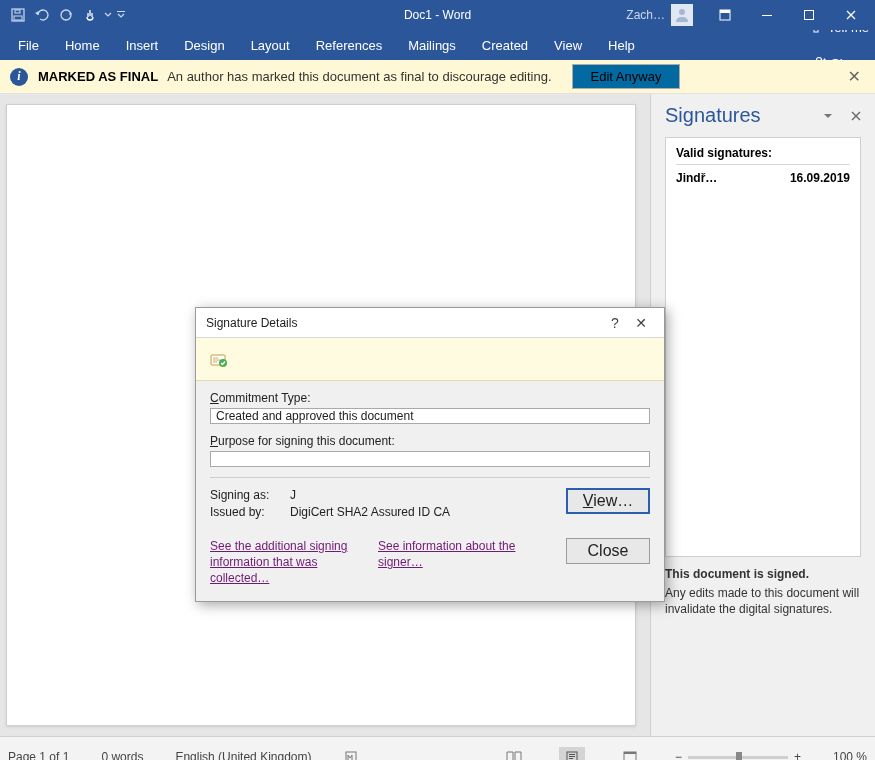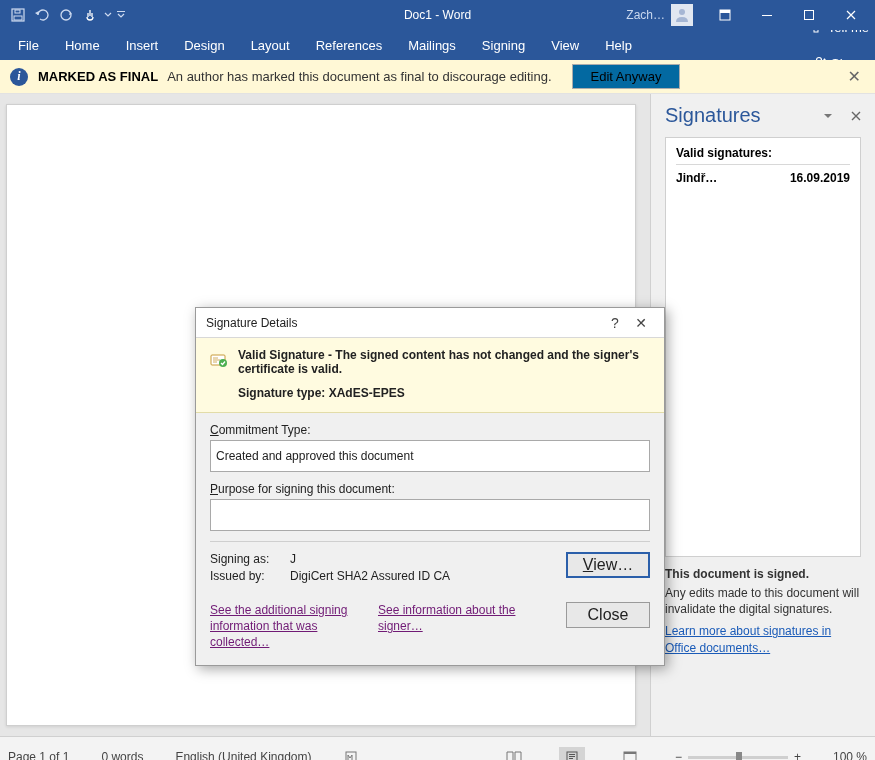--- a/index.html
+++ b/index.html
@@ -62,21 +62,21 @@
 .dlg-title { height:30px; display:flex; align-items:center; padding:0 10px; border-bottom:1px solid #d8d8d8; background:#fff;}
 .dlg-title-text { flex:1; }
 .dlg-title .hicon { width:26px; text-align:center; color:#444; font-size:14px; cursor:default;}
 .dlg-banner { background:#fffbe0; border-bottom:1px solid #e2dca8; padding:10px 14px 12px 14px; display:flex; gap:10px; }
 .dlg-banner .bicon { width:18px; height:18px; margin-top:2px; flex:none; }
 .dlg-banner-text .bold { font-weight:600; }
 .dlg-banner-text .line2 { margin-top:10px; }
 .dlg-body { padding:10px 14px 14px 14px; }
 .field-label { margin-bottom:3px; }
 .field-label .ul { text-decoration:underline; }
-.field-box { border:1px solid #a9a9a9; background:#fff; height:32px; padding:2px 5px; margin-bottom:10px; display:flex; align-items:center;}
+.field-box { border:1px solid #a9a9a9; background:#fff; height:16px; padding:2px 5px; margin-bottom:10px; display:flex; align-items:center;}
 .sign-block { border-top:1px solid #cfcfcf; padding:10px 0 6px 0; display:flex; align-items:flex-start; justify-content:space-between; }
 .sign-rows .srow { display:flex; margin-bottom:3px; }
 .sign-rows .label { width:80px; }
 .redact { display:inline-block; width:110px; height:12px; background:#f0f0f0; vertical-align:middle;}
 .dlg-btn { border:1px solid #9a9a9a; background:#e8e8e8; padding:3px 0; width:84px; text-align:center; font-size:16px; cursor:default;}
 .dlg-btn.primary { border:2px solid #2b5faa; padding:2px 0; }
 .dlg-btn .ul { text-decoration:underline; }
 .dlg-links-row { display:flex; justify-content:space-between; align-items:flex-start; margin-top:10px; }
 .dlg-links { display:flex; gap:18px; }
 .dlg-link { color:#701a75; text-decoration:underline; width:150px; line-height:1.35; cursor:pointer;}
@@ -162,21 +162,21 @@
 </div>
 
 <div class="ribbon">
   <div class="ribbon-tab">File</div>
   <div class="ribbon-tab">Home</div>
   <div class="ribbon-tab">Insert</div>
   <div class="ribbon-tab">Design</div>
   <div class="ribbon-tab">Layout</div>
   <div class="ribbon-tab">References</div>
   <div class="ribbon-tab">Mailings</div>
-  <div class="ribbon-tab">Signing</div>
+  <div class="ribbon-tab">Created</div>
   <div class="ribbon-tab">View</div>
   <div class="ribbon-tab">Help</div>
   <div class="ribbon-spacer"></div>
   <div class="ribbon-right">
     <div class="ribbon-icon">
       <svg width="14" height="14">
           <circle cx="7" cy="5.5" r="4" fill="none" stroke="#fff" stroke-width="1.2"></circle>
           <rect x="5" y="9" width="4" height="3" fill="none" stroke="#fff" stroke-width="1"></rect>
         </svg>
       <span>Tell me</span>
@@ -224,43 +224,38 @@
     <div class="pane-box">
       <div class="section-title">Valid signatures:</div>
       <div class="pane-row">
         <span>Jindř…</span>
         <span>16.09.2019</span>
       </div>
     </div>
     <div class="pane-footer">
       <div class="bold">This document is signed.</div>
       <div class="desc">Any edits made to this document will invalidate the digital signatures.</div>
-      <div class="link">Learn more about signatures in Office documents…</div>
     </div>
   </div>
 
   <div class="dialog">
     <div class="dlg-title">
       <span class="dlg-title-text">Signature Details</span>
       <span class="hicon">?</span>
       <span class="hicon">✕</span>
     </div>
     <div class="dlg-banner">
       <span class="bicon">
           <svg width="18" height="18" viewBox="0 0 18 18">
             <rect x="1" y="5" width="14" height="10" rx="1" fill="#fff" stroke="#c79a3a" stroke-width="1"></rect>
             <path d="M3 8 L8 8 M3 10 L10 10 M3 12 L7 12" stroke="#c79a3a" stroke-width="0.8"></path>
             <circle cx="13" cy="13" r="4" fill="#4caf50"></circle>
             <path d="M11 13 L12.5 14.5 L15 11.5" stroke="#fff" stroke-width="1.3" fill="none"></path>
           </svg>
         </span>
-      <div class="dlg-banner-text">
-        <div><span class="bold">Valid Signature - The signed content has not changed and the signer's certificate is valid.</span></div>
-        <div class="line2"><span class="bold">Signature type: </span><span class="bold">XAdES-EPES</span></div>
-      </div>
     </div>
     <div class="dlg-body">
       <div class="field-label"><span class="ul">C</span><span>ommitment Type:</span></div>
       <div class="field-box">
           <span>Created and approved this document</span>
         </div>
       <div class="field-label"><span class="ul">P</span><span>urpose for signing this document:</span></div>
       <div class="field-box">
           <span></span>
         </div>

